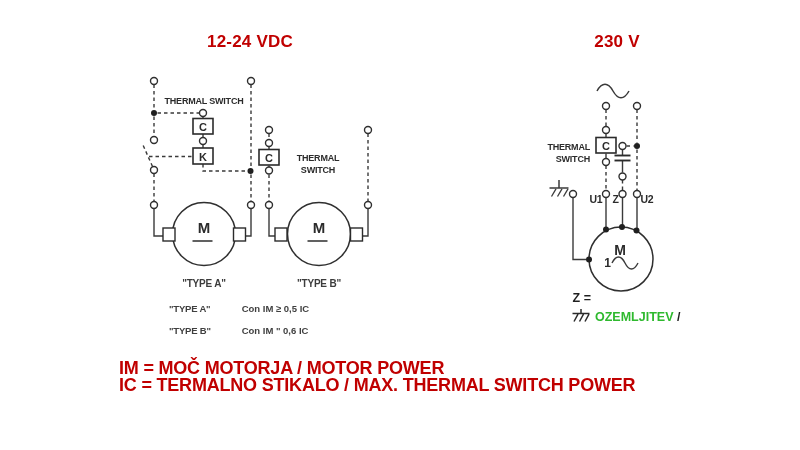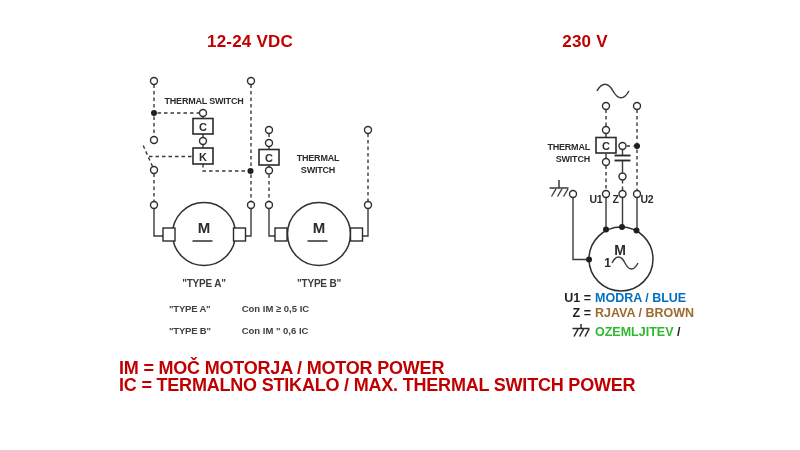--- a/index.html
+++ b/index.html
@@ -6,21 +6,21 @@
   .stage{
     position:relative;width:800px;height:450px;background:#ffffff;overflow:hidden;
     font-family:"Liberation Sans", sans-serif;
     margin-left:16px;
   }
   .title{
     position:absolute;top:32px;width:170px;text-align:center;
     font-size:17px;font-weight:bold;letter-spacing:.2px;
   }
   .title-left{left:149px;}
-  .title-right{left:484px;}
+  .title-right{left:516px;}
   svg.schematic{position:absolute;left:0;top:0;width:800px;height:450px;}
   svg .wire{stroke:#3a3a3a;stroke-width:1.4;fill:none;}
   svg .dash{stroke-dasharray:3.5 3;}
   svg .term{fill:#ffffff;stroke:#2f2f2f;stroke-width:1.4;}
   svg .dot{fill:#1f1f1f;stroke:none;}
   svg .box{fill:#ffffff;stroke:#2b2b2b;stroke-width:1.6;}
   svg .plate{stroke:#2b2b2b;stroke-width:1.9;fill:none;}
   svg text{fill:#2b2b2b;font-family:"Liberation Sans", sans-serif;font-weight:bold;}
   svg .lbl{font-size:9px;letter-spacing:-0.2px;}
   svg .boxlbl{font-size:11px;}
@@ -189,26 +189,21 @@
     </div>
   </div>
 
   <div class="redlegend" style="color: rgb(192, 0, 0);">
     <div>IM = MOČ MOTORJA / MOTOR POWER</div>
     <div>IC = TERMALNO STIKALO / MAX. THERMAL SWITCH POWER</div>
   </div>
 
   <div class="wirelegend">
     <div class="row">
-      <span class="lab" style="color: rgb(31, 31, 31);">U1 =</span>
-      <span style="color: rgb(0, 112, 192);">MODRA / BLUE</span>
-    </div>
-    <div class="row">
       <span class="lab" style="color: rgb(31, 31, 31);">Z =</span>
-      <span style="color: rgb(156, 107, 48);">RJAVA / BROWN</span>
     </div>
     <div class="row">
       <span class="gndcell"><svg width="20" height="15" viewBox="0 0 20 15" style="vertical-align:baseline">
             <path d="M10 1 V5.5 M1.5 5.5 H18.5 M3 13.5 L7 6.2 M8.5 13.5 L12.5 6.2 M14 13.5 L18 6.2" stroke="#2b2b2b" stroke-width="1.5" fill="none"></path>
           </svg></span>
       <span style="color: rgb(46, 185, 46); text-align: center;">OZEMLJITEV</span>
       <span style="white-space: pre; color: rgb(31, 31, 31);"> /</span>
     </div>
   </div>
 

